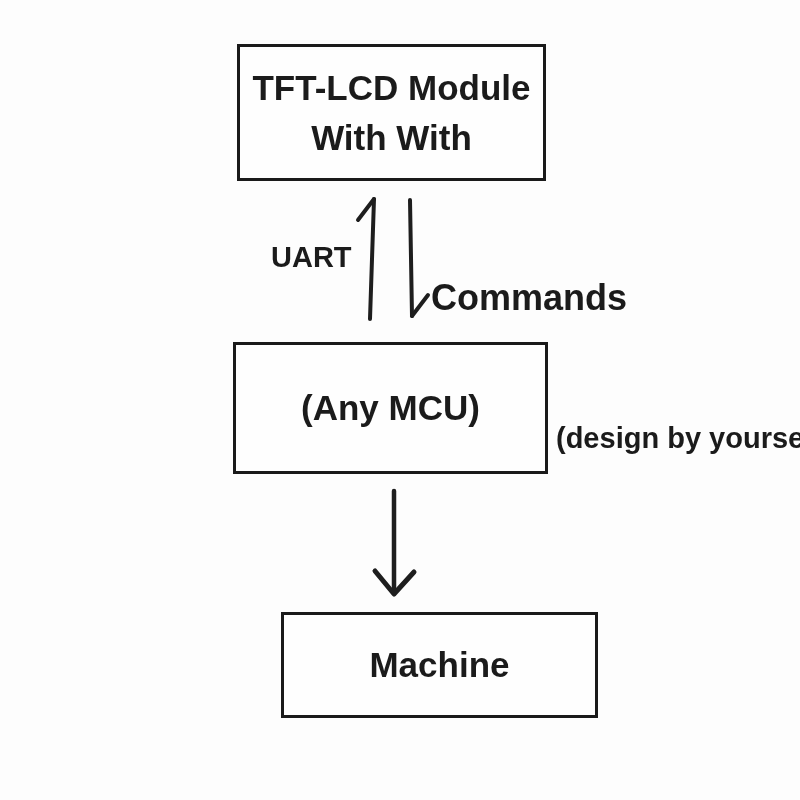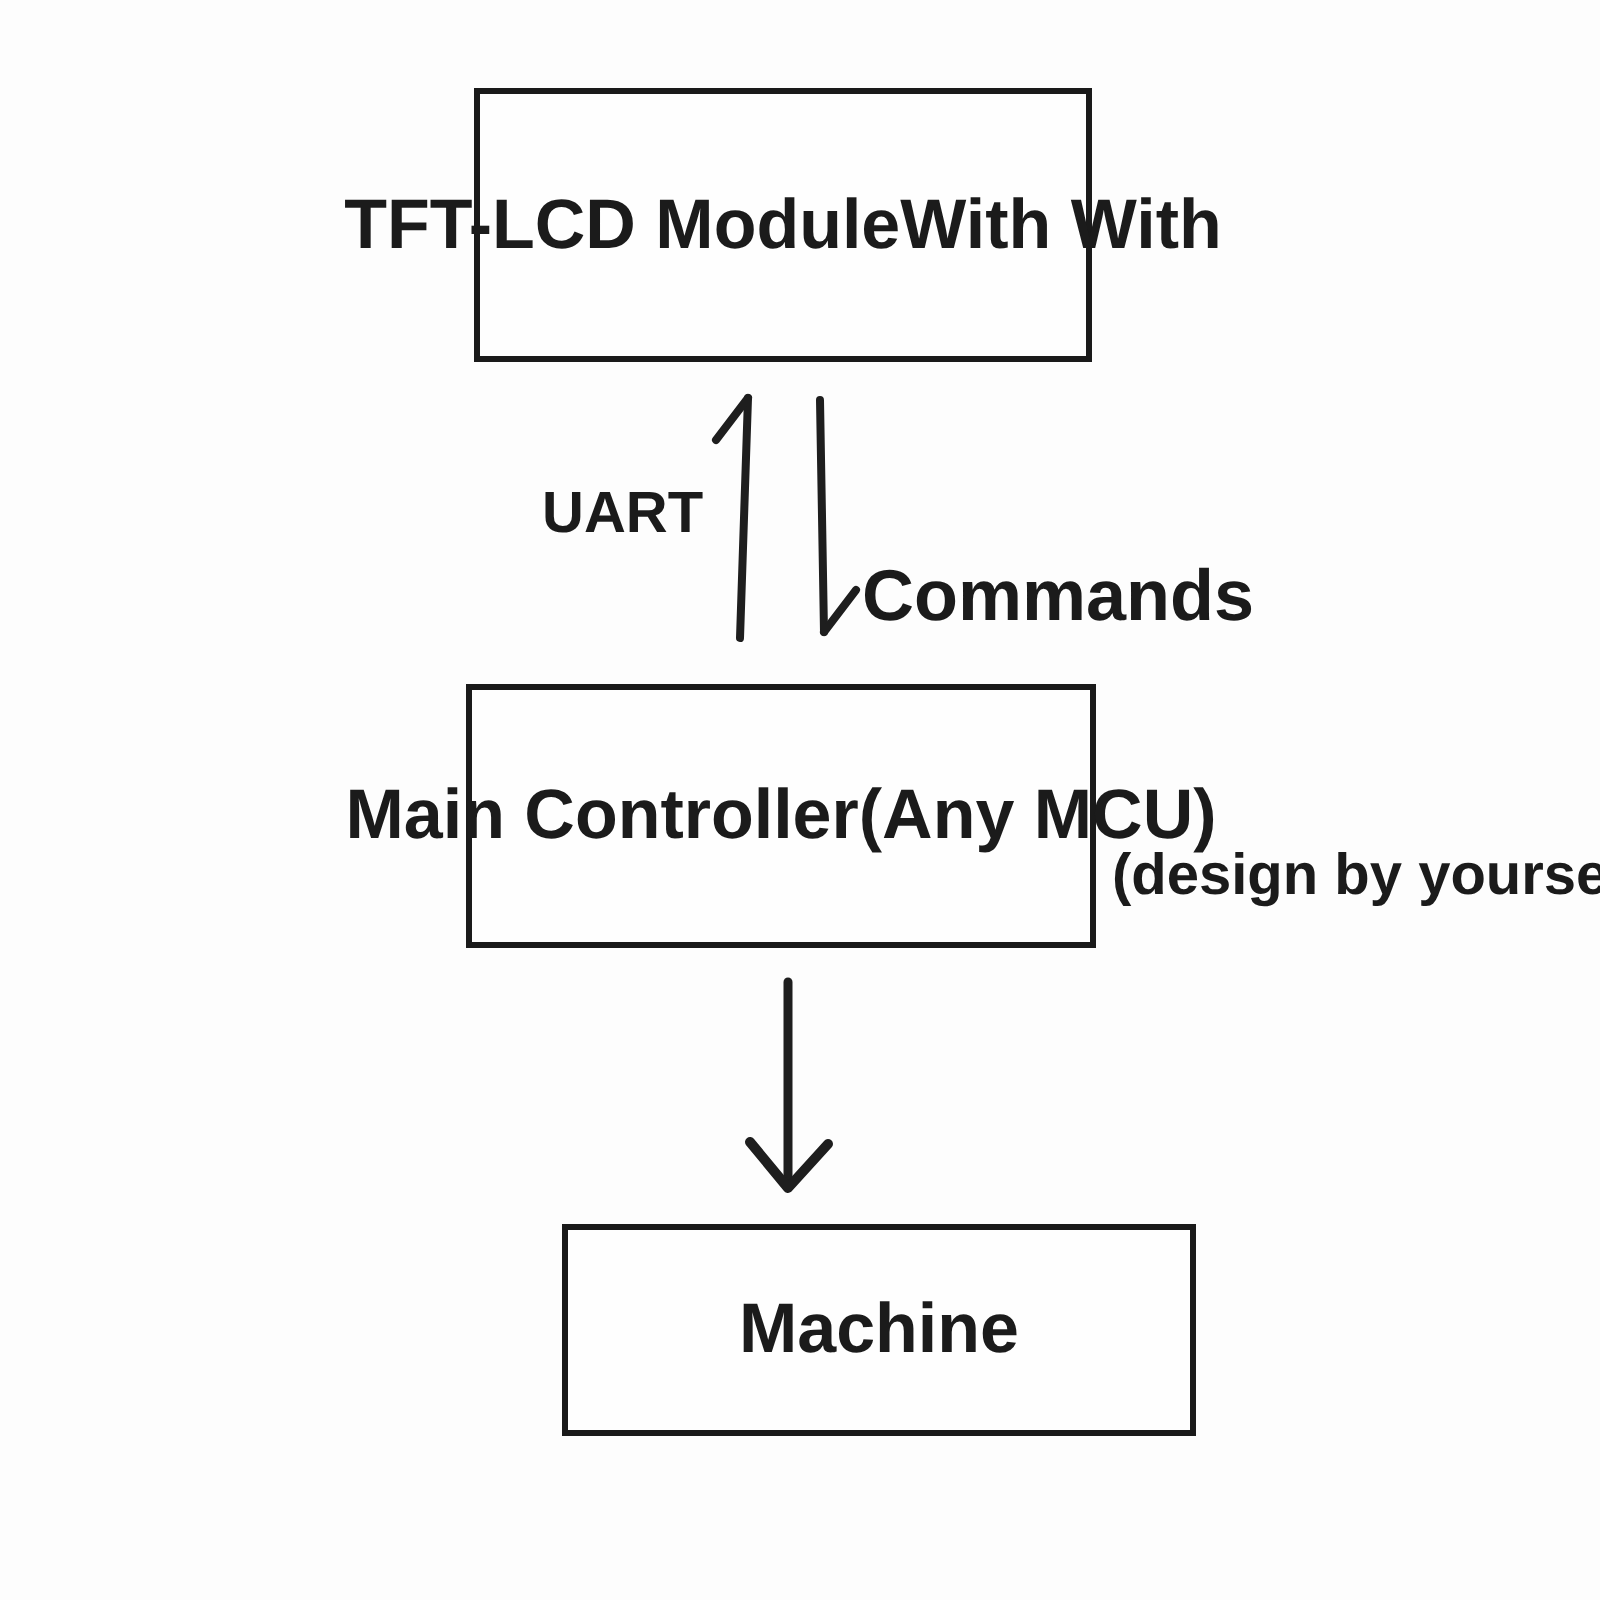--- a/index.html
+++ b/index.html
@@ -27,21 +27,21 @@
     fill: none;
     stroke: #1e1e1e;
     stroke-linecap: round;
     stroke-linejoin: round;
   }
   .node {
     position: absolute;
     border: 3px solid #1a1a1a;
     background: #fefefe;
     display: flex;
-    flex-direction: row;
+    flex-direction: column;
     align-items: center;
     justify-content: center;
     text-align: center;
     font-weight: bold;
   }
   .node .line {
     line-height: 50px;
     white-space: nowrap;
   }
   .node-tft {
@@ -113,21 +113,20 @@
       <path d="M 375 571 L 394 594 L 414 572" stroke-width="5"></path>
     </g>
   </svg>
 
   <div class="node node-tft">
     <div class="line">TFT-LCD Module</div>
     <div class="line">With With</div>
   </div>
 
   <div class="node node-mcu">
-    <div class="line">Main Controller</div>
     <div class="line">(Any MCU)</div>
   </div>
 
   <div class="node node-machine">
     <div class="line">Machine</div>
   </div>
 
   <div class="edge-label label-uart">UART</div>
   <div class="edge-label label-commands">Commands</div>
   <div class="edge-label label-note">(design by yourself)</div>

